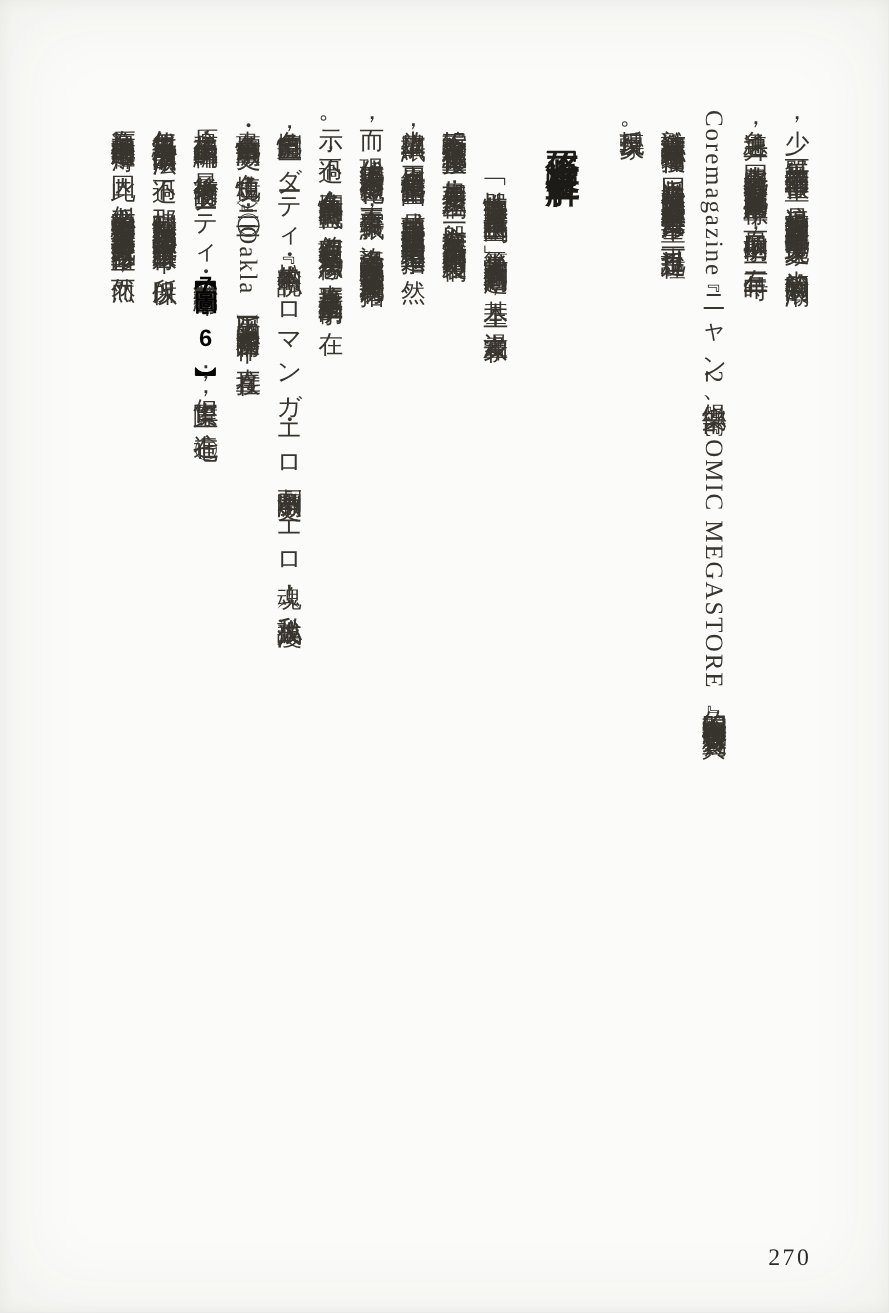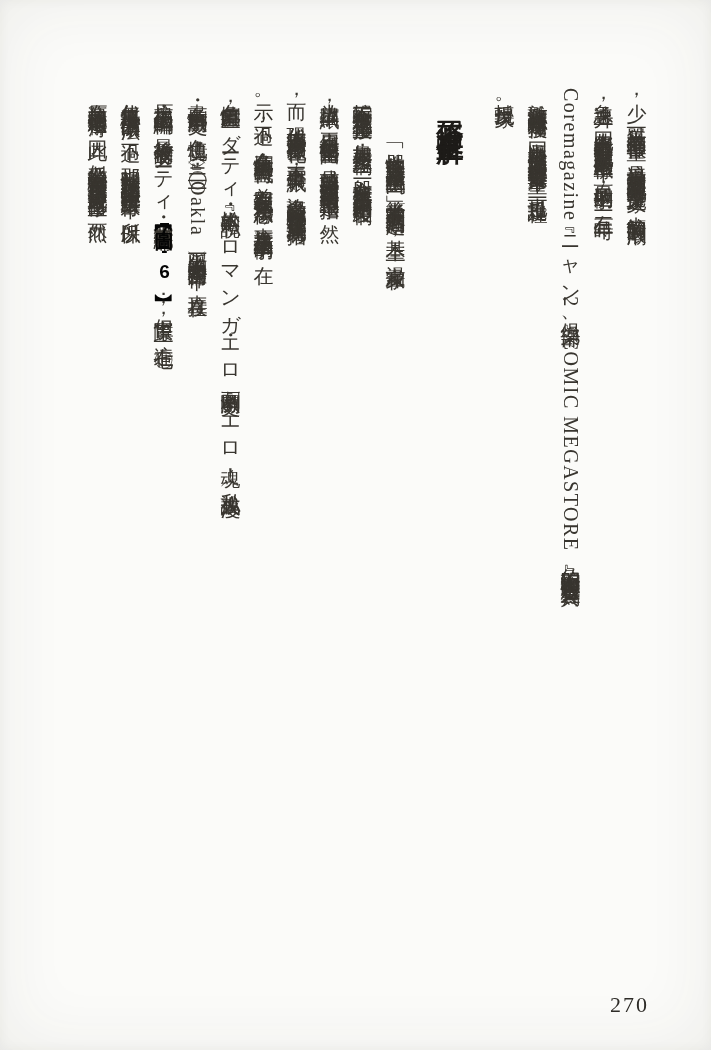--- a/index.html
+++ b/index.html
@@ -46,21 +46,21 @@
     color: #050505;
     text-orientation: upright;
     letter-spacing: 0;
     font-family: "Liberation Sans", "DejaVu Sans", sans-serif;
     font-size: 19px;
   }
   .pagenum {
     position: absolute;
     right: 62px;
     bottom: 32px;
-    font-size: 22px;
+    font-size: 19px;
     letter-spacing: 2px;
     color: #2e2c28;
     font-family: "Liberation Serif", "DejaVu Serif", serif;
   }
 </style>
 </head>
 <body>
 
 <div class="page">
 

